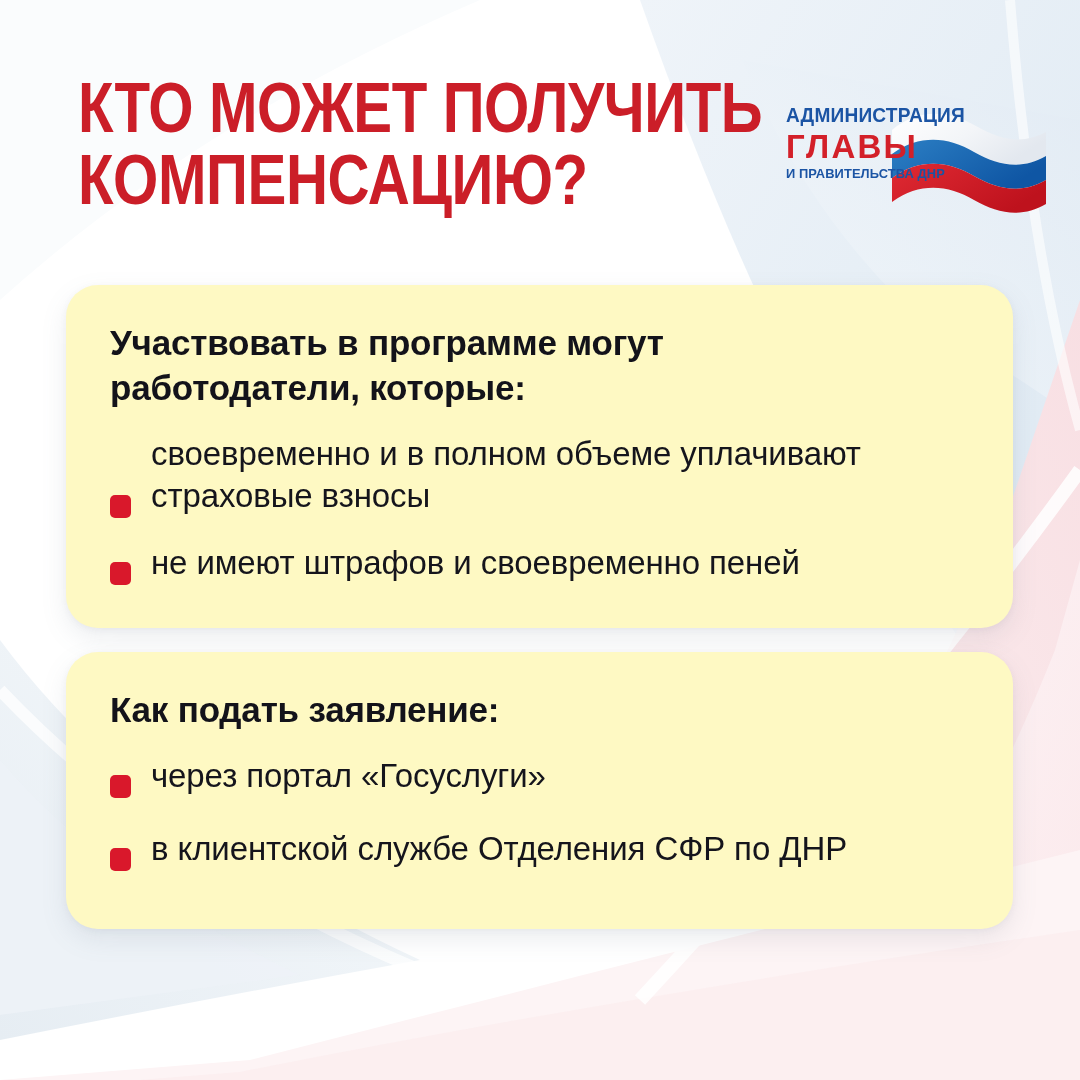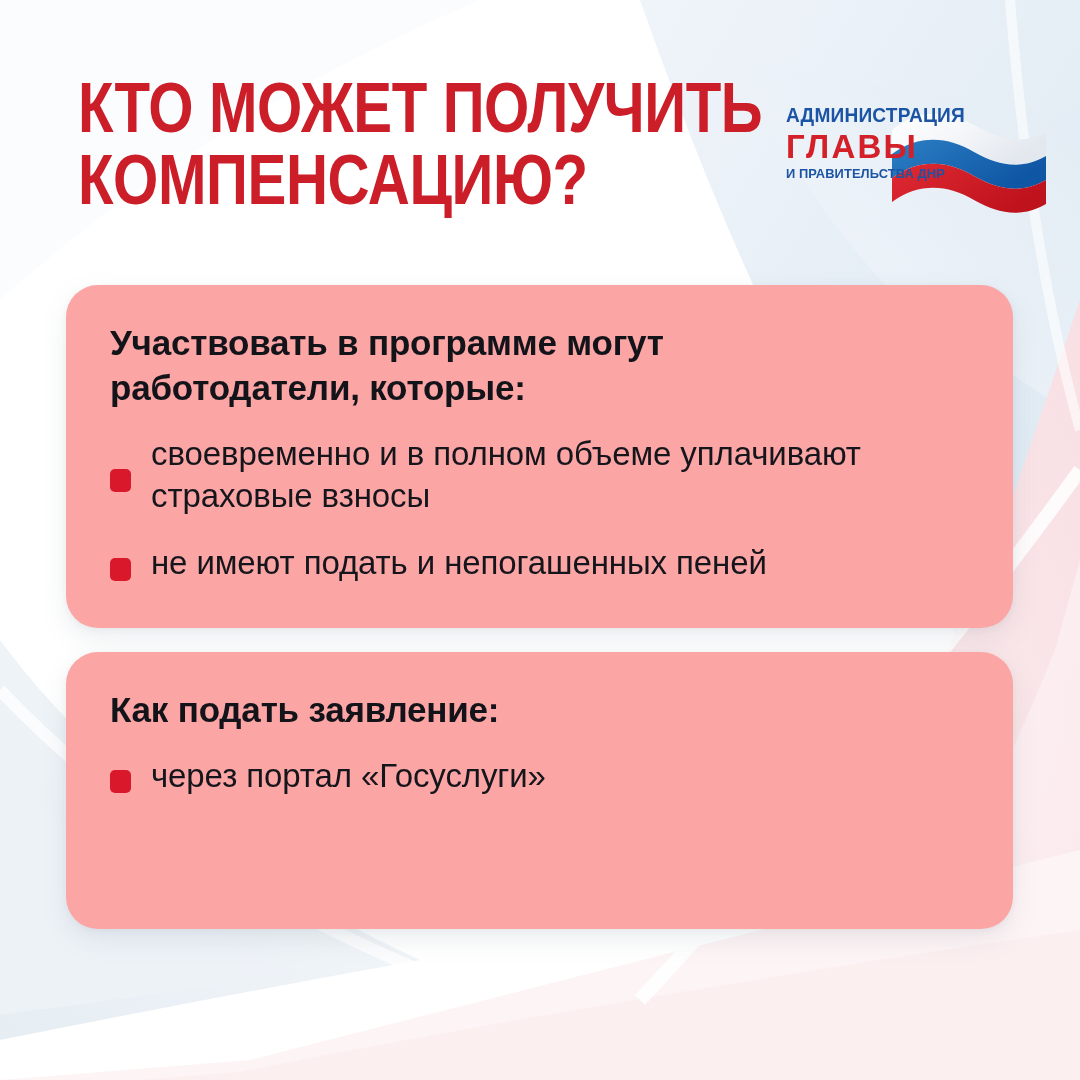--- a/index.html
+++ b/index.html
@@ -63,21 +63,21 @@
     height: 118px;
     margin-top: 24px;
   }
   .logo-svg { display: block; width: 272px; height: 118px; }
 
   
   .card {
     position: absolute;
     left: 66px;
     width: 947px;
-    background: #fca5a5;
+    background: #fef9c3;
     border-radius: 32px;
     box-shadow: 0 10px 26px rgba(110,120,140,0.13), 0 2px 6px rgba(110,120,140,0.07);
     z-index: 2;
   }
   .card-1 { top: 285px; height: 343px; }
   .card-2 { top: 652px; height: 277px; }
 
   .card-inner { padding: 36px 44px 30px 44px; }
 
   .card-heading {
@@ -87,21 +87,21 @@
     line-height: 1.28;
     letter-spacing: -0.2px;
     margin-bottom: 22px;
     max-width: 720px;
   }
   .card-2 .card-heading { }
 
   .bullets { list-style: none; }
   .bullet {
     display: flex;
-    align-items: center;
+    align-items: flex-end;
     gap: 20px;
     margin-bottom: 24px;
   }
   .bullet:last-child { margin-bottom: 0; }
   .card-2 .bullet { margin-bottom: 30px; }
 
   .bullet-marker {
     flex: 0 0 auto;
     width: 21px;
     height: 23px;
@@ -210,29 +210,33 @@
 <div class="card card-1">
   <div class="card-inner">
     <div class="card-heading">Участвовать в программе могут работодатели, которые:</div>
     <ul class="bullets">
       <li class="bullet">
         <span class="bullet-marker"></span>
         <span class="bullet-text">своевременно и в полном объеме уплачивают страховые взносы</span>
       </li>
       <li class="bullet">
         <span class="bullet-marker"></span>
-        <span class="bullet-text">не имеют подать и непогашенных пеней</span>
+        <span class="bullet-text">не имеют штрафов и своевременно пеней</span>
       </li>
     </ul>
   </div>
 </div>
 
 <div class="card card-2">
   <div class="card-inner">
     <div class="card-heading">Как подать заявление:</div>
     <ul class="bullets">
       <li class="bullet">
         <span class="bullet-marker"></span>
         <span class="bullet-text">через портал «Госуслуги»</span>
       </li>
+      <li class="bullet">
+        <span class="bullet-marker"></span>
+        <span class="bullet-text">в клиентской службе Отделения СФР по ДНР</span>
+      </li>
     </ul>
   </div>
 </div>
 
 </body></html>

